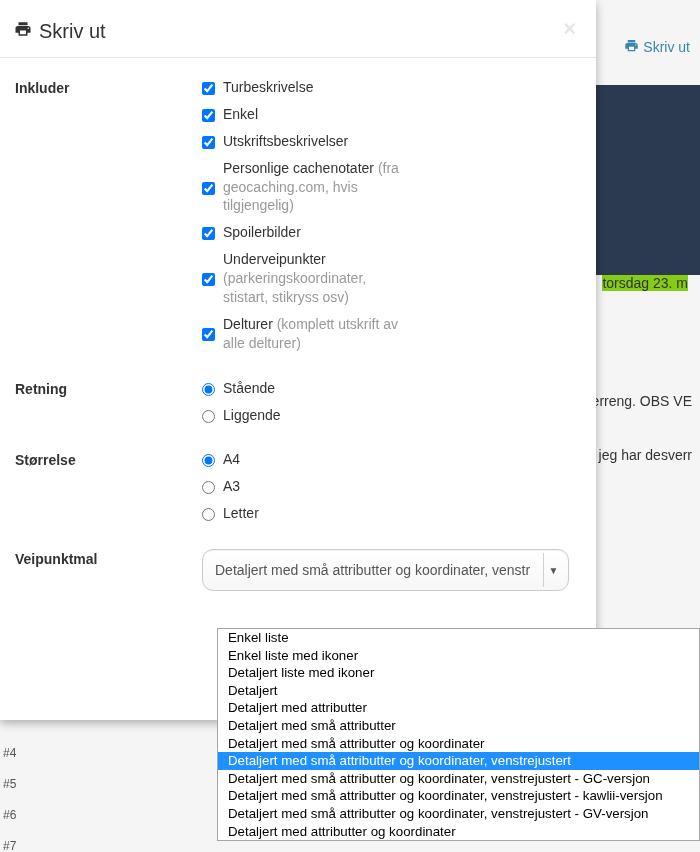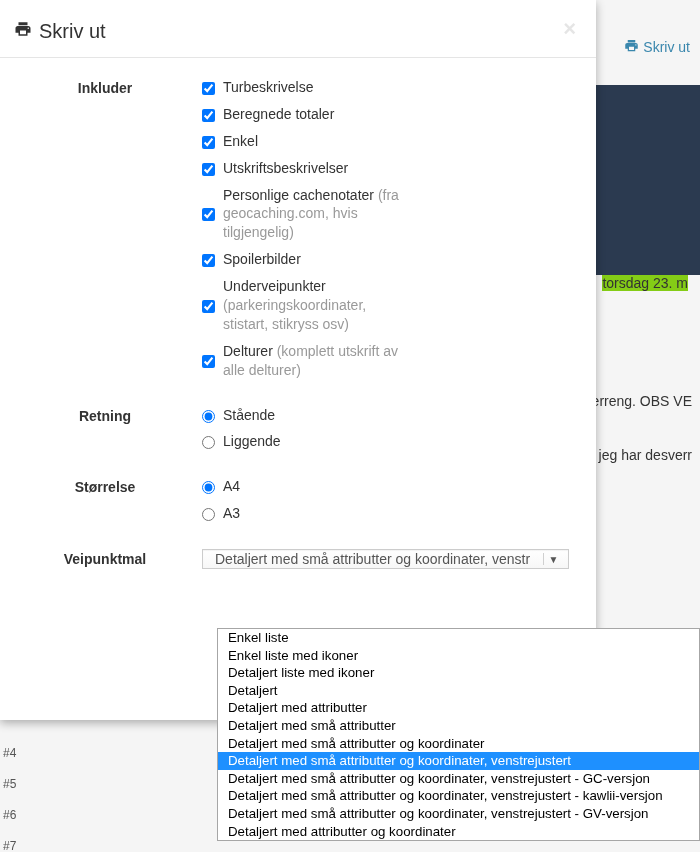--- a/index.html
+++ b/index.html
@@ -95,21 +95,21 @@
     .modal-body {
       padding: 20px 15px 6px 15px;
     }
     .form-row {
       display: flex;
       margin-bottom: 18px;
       align-items: flex-start;
     }
     .row-label {
       width: 187px;
-      text-align: center;
+      text-align: left;
       padding-right: 7px;
       font-weight: 700;
       color: #333;
       padding-top: 2px;
     }
     .row-controls {
       flex: 1;
     }
     .check-item, .radio-item {
       display: flex;
@@ -128,23 +128,23 @@
     }
     .hint {
       color: #999;
     }
     .select-wrap {
       position: relative;
       width: 367px;
     }
     .select-box {
       width: 100%;
-      height: 20px;
+      height: 42px;
       border: 1px solid #ccc;
-      border-radius: 0;
+      border-radius: 11px;
       background: linear-gradient(#fff, #f7f7f7);
       padding: 0 26px 0 12px;
       display: flex;
       align-items: center;
       font-size: 14px;
       color: #555;
       cursor: pointer;
       position: relative;
       box-shadow: inset 0 1px 1px rgba(0,0,0,.05);
     }
@@ -225,24 +225,20 @@
 
     <div class="form-row">
       <div class="row-label">Inkluder</div>
       <div class="row-controls" id="include-list">
           <div class="check-item">
             <input type="checkbox" checked="" style="">
             <div class="check-label"><span>Turbeskrivelse</span></div>
           </div>
           <div class="check-item">
             <input type="checkbox" checked="" style="">
-            <div class="check-label"><span>Beregnede totaler</span></div>
-          </div>
-          <div class="check-item">
-            <input type="checkbox" checked="" style="">
             <div class="check-label"><span>Enkel</span></div>
           </div>
           <div class="check-item">
             <input type="checkbox" checked="" style="">
             <div class="check-label"><span>Utskriftsbeskrivelser</span></div>
           </div>
           <div class="check-item">
             <input type="checkbox" checked="" style="">
             <div class="check-label"><span>Personlige cachenotater</span><span class="hint"> (fra geocaching.com, hvis tilgjengelig)</span></div>
           </div>
@@ -278,20 +274,24 @@
     <div class="form-row">
       <div class="row-label">Størrelse</div>
       <div class="row-controls" id="size-list">
           <div class="radio-item">
             <input type="radio" name="size" checked="" style="">
             <span class="radio-label">A4</span>
           </div>
           <div class="radio-item">
             <input type="radio" name="size" style="">
             <span class="radio-label">A3</span>
+          </div>
+          <div class="radio-item">
+            <input type="radio" name="size" style="">
+            <span class="radio-label">Letter</span>
           </div>
         </div>
     </div>
 
     <div class="form-row">
       <div class="row-label">Veipunktmal</div>
       <div class="row-controls">
         <div class="select-wrap">
           <div class="select-box">
             <span style="overflow:hidden;white-space:nowrap;">Detaljert med små attributter og koordinater, venstr</span>

